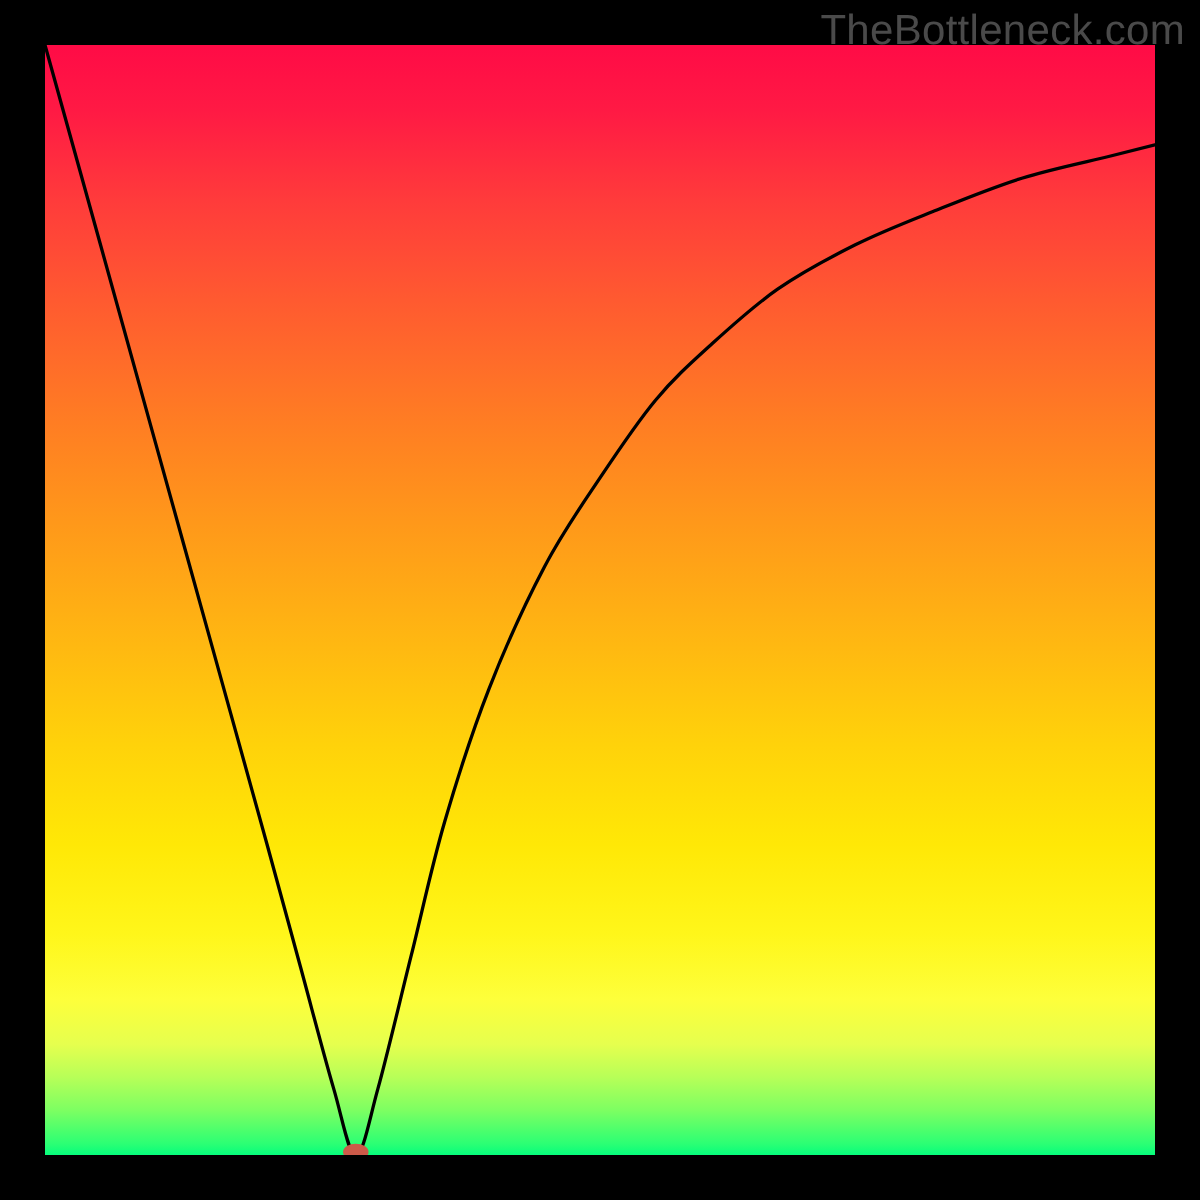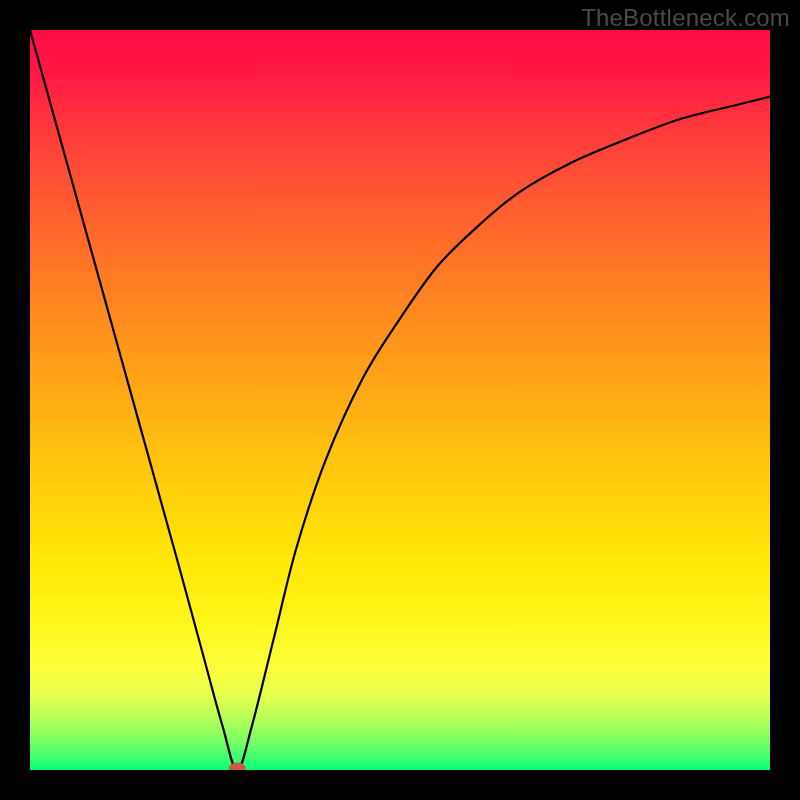--- a/index.html
+++ b/index.html
@@ -15,21 +15,21 @@
     position: relative;
     width: 800px;
     height: 800px;
     background: #000;
   }
   .watermark {
     position: absolute;
     top: 4px;
     right: 10px;
     color: #4a4a4a;
-    font-size: 24px;
+    font-size: 28px;
     font-weight: 500;
     letter-spacing: 0.2px;
     z-index: 10;
   }
   .plot-area {
     position: absolute;
     left: 30px;
     top: 30px;
     width: 740px;
     height: 740px;

